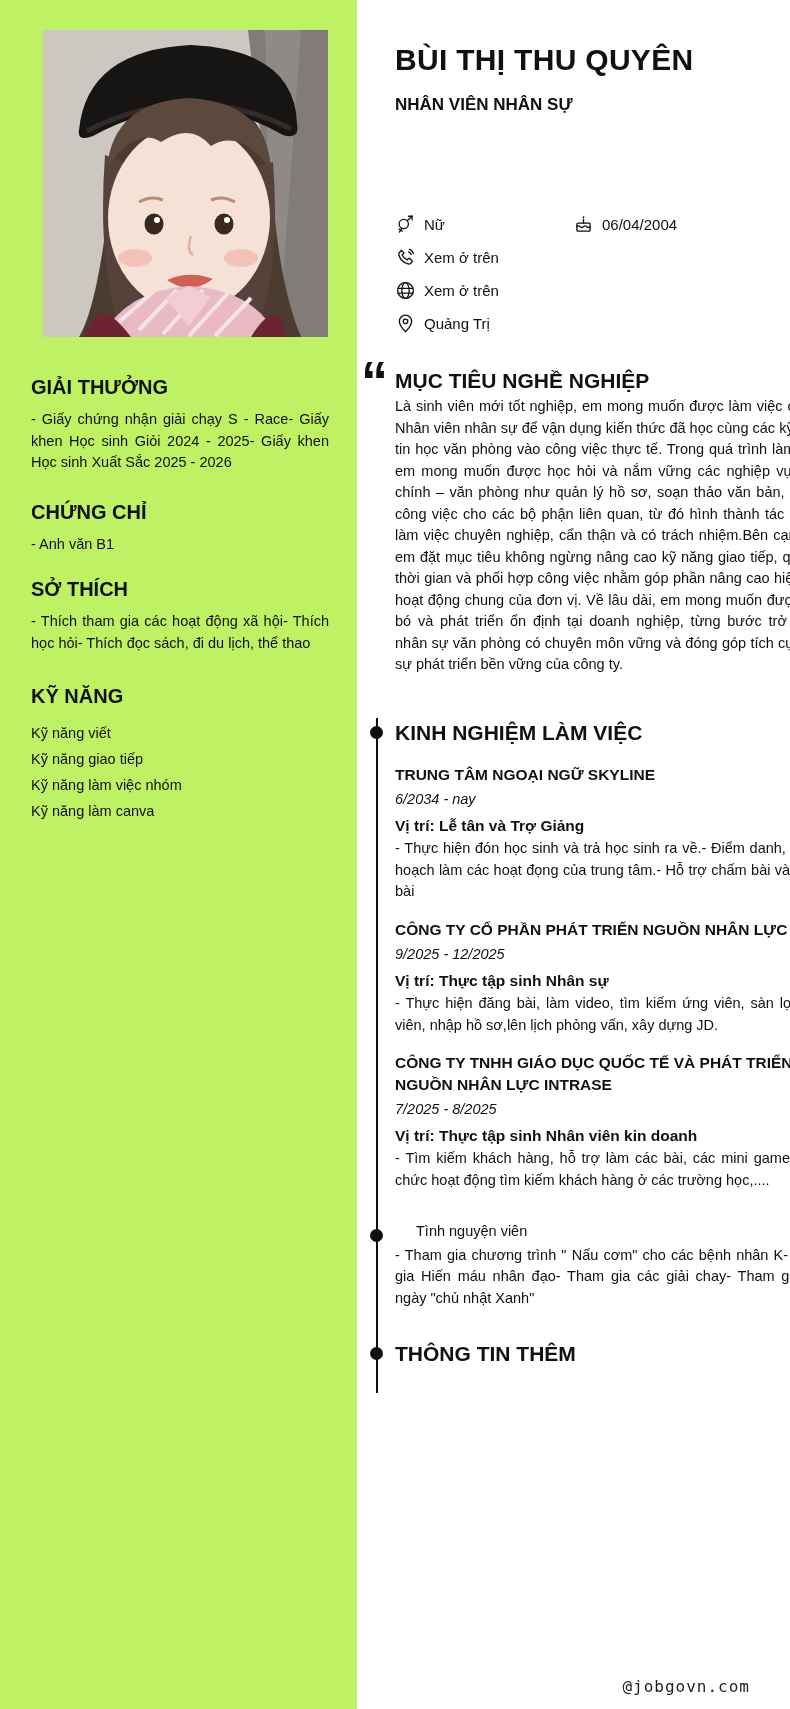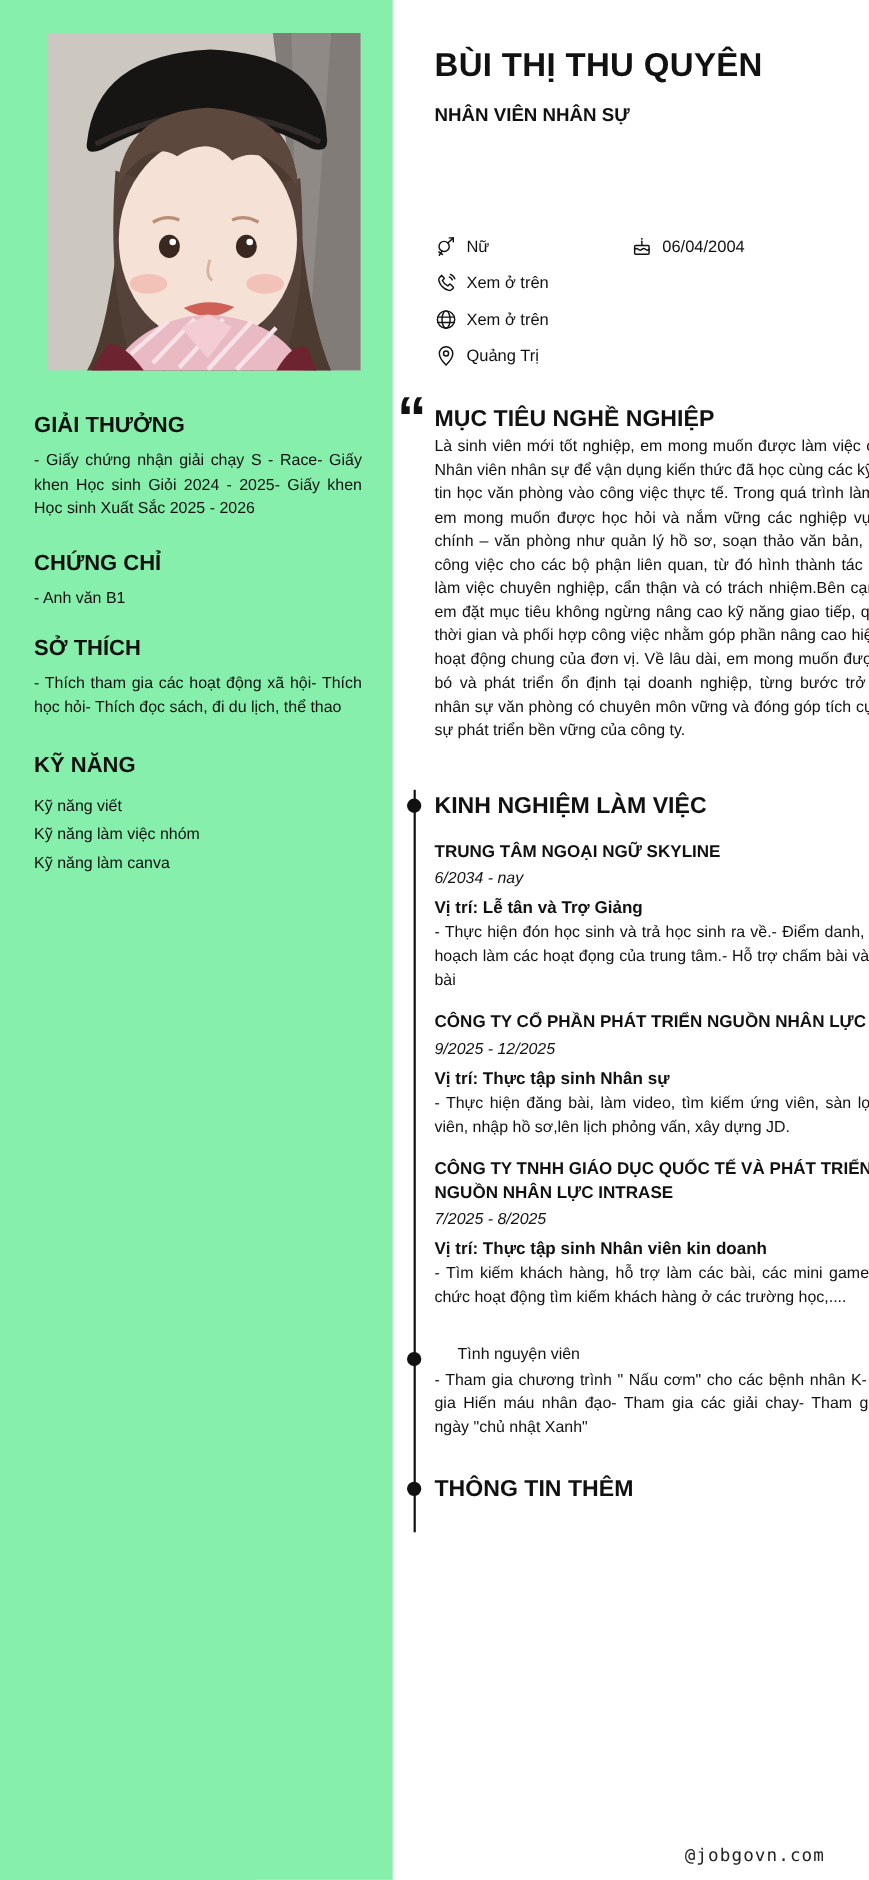--- a/index.html
+++ b/index.html
@@ -5,21 +5,21 @@
   * { margin:0; padding:0; box-sizing:border-box; }
   html,body { background:#fff; }
   body {
     width:790px; height:1709px; position:relative; overflow:hidden;
     font-family:"Liberation Sans","DejaVu Sans",sans-serif;
     color:#111; font-size:14.5px; line-height:21.5px;
   }
   
   .sidebar {
     position:absolute; left:0; top:0; width:357px; height:1709px;
-    background:#86efac; padding:30px 28px 0 31px;
+    background:#bef264; padding:30px 28px 0 31px;
   }
   .photo-wrap { width:285px; height:307px; margin-left:12px; overflow:hidden; }
   .photo-wrap svg { display:block; }
   .side-title { font-size:20px; line-height:24px; font-weight:bold; }
   .mt-awards { margin-top:38px; }
   .mt-certs  { margin-top:26px; }
   .mt-hobby  { margin-top:22px; }
   .mt-skill  { margin-top:30px; }
   .side-text { margin-top:10px; text-align:justify; }
   .skill-list { margin-top:12px; }
@@ -119,20 +119,21 @@
 
   <section>
     <h2 class="side-title mt-hobby">SỞ THÍCH</h2>
     <p class="side-text">- Thích tham gia các hoạt động xã hội- Thích học hỏi- Thích đọc sách, đi du lịch, thể thao</p>
   </section>
 
   <section>
     <h2 class="side-title mt-skill">KỸ NĂNG</h2>
     <div class="skill-list">
       <div class="skill-item">Kỹ năng viết</div>
+      <div class="skill-item">Kỹ năng giao tiếp</div>
       <div class="skill-item">Kỹ năng làm việc nhóm</div>
       <div class="skill-item">Kỹ năng làm canva</div>
     </div>
   </section>
 </aside>
 
 <main class="main">
 
   <h1 class="name">BÙI THỊ THU QUYÊN</h1>
   <div class="job-title">NHÂN VIÊN NHÂN SỰ</div>

